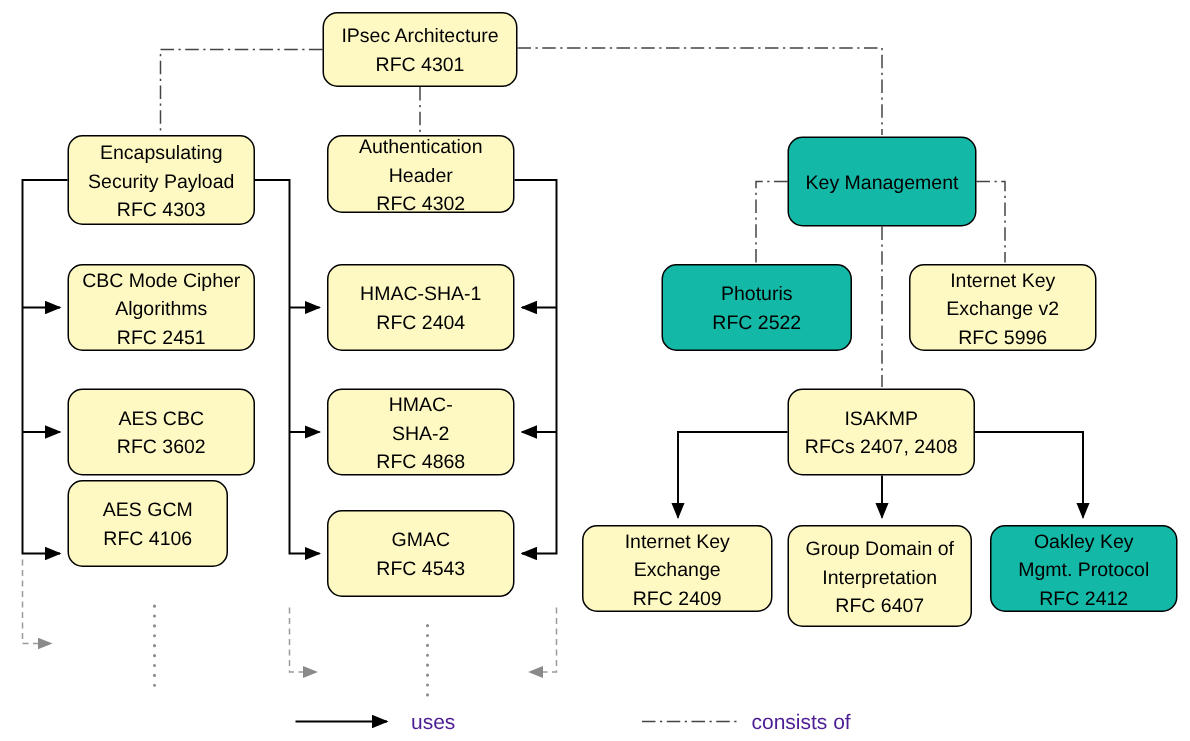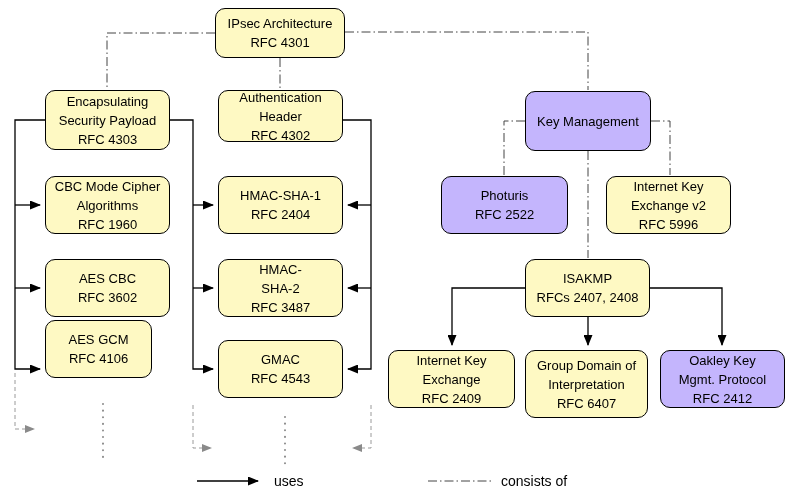--- a/index.html
+++ b/index.html
@@ -6,25 +6,25 @@
   #canvas{
     position:relative;width:793px;height:494px;background:#ffffff;
     font-family:"Liberation Sans",sans-serif;overflow:hidden;
   }
   #edges{position:absolute;left:0;top:0;width:793px;height:494px;}
   .node{
     position:absolute;box-sizing:border-box;
     display:flex;align-items:center;justify-content:center;
     text-align:center;white-space:pre-line;
     border:1.5px solid #000;border-radius:10px;
-    font-size:13px;line-height:19px;color:#000;background:#c4b5fd;
+    font-size:13px;line-height:19px;color:#000;background:#14b8a6;
   }
   .node.blue{background:#fef9c3;}
   .legend-label{
-    position:absolute;font-size:14px;color:#000000;line-height:16px;
+    position:absolute;font-size:14px;color:#4c1d95;line-height:16px;
   }
 </style>
 </head>
 <body>
 
 <div id="canvas">
 
   <svg id="edges" viewBox="0 0 793 494" xmlns="http://www.w3.org/2000/svg">
     <defs>
       <marker id="mB" markerWidth="11" markerHeight="9" refX="10" refY="4.5" orient="auto" markerUnits="userSpaceOnUse">
@@ -78,29 +78,29 @@
 
   <div class="node blue" style="left:45px;top:90px;width:125px;height:60px">Encapsulating
 Security Payload
 RFC 4303</div>
   <div class="node blue" style="left:218px;top:90px;width:125px;height:52px">Authentication
 Header
 RFC 4302</div>
 
   <div class="node blue" style="left:45px;top:176px;width:125px;height:58px">CBC Mode Cipher
 Algorithms
-RFC 1960</div>
+RFC 2451</div>
   <div class="node blue" style="left:218px;top:176px;width:125px;height:58px">HMAC-SHA-1
 RFC 2404</div>
 
   <div class="node blue" style="left:45px;top:259px;width:125px;height:58px">AES CBC
 RFC 3602</div>
   <div class="node blue" style="left:218px;top:259px;width:125px;height:58px">HMAC-
 SHA-2
-RFC 3487</div>
+RFC 4868</div>
 
   <div class="node blue" style="left:45px;top:320px;width:107px;height:58px">AES GCM
 RFC 4106</div>
   <div class="node blue" style="left:218px;top:340px;width:125px;height:58px">GMAC
 RFC 4543</div>
 
   <div class="node" style="left:525px;top:91px;width:126px;height:60px">Key Management</div>
   <div class="node" style="left:441px;top:176px;width:127px;height:58px">Photuris
 RFC 2522</div>
   <div class="node blue" style="left:606px;top:176px;width:125px;height:58px">Internet Key

